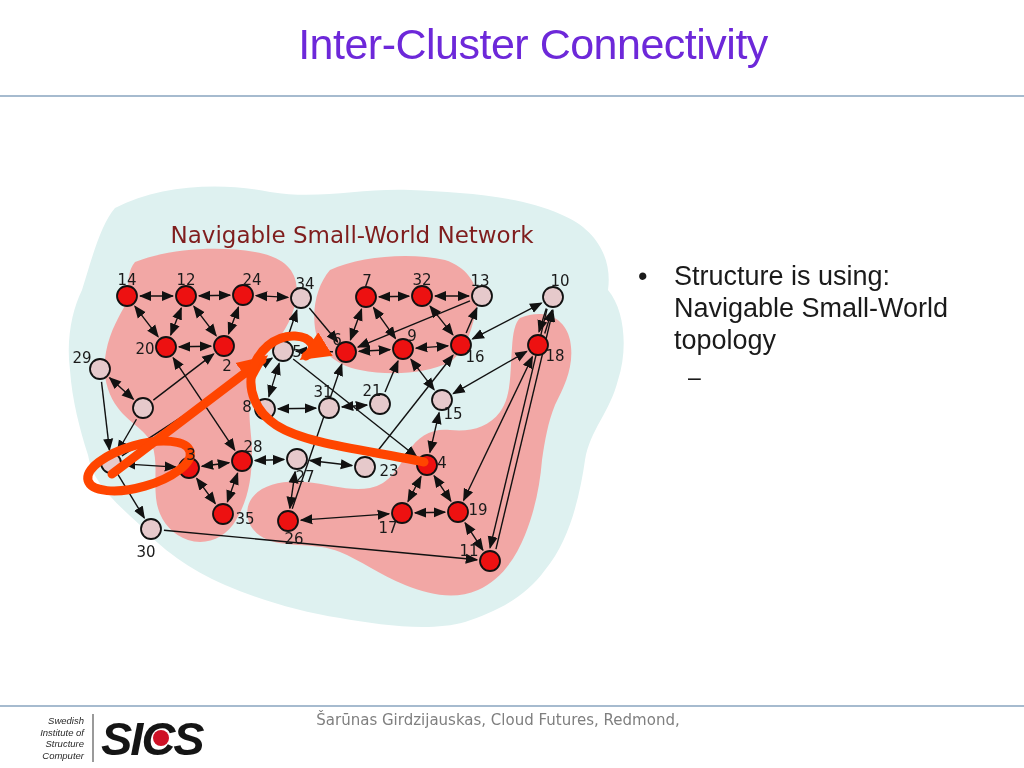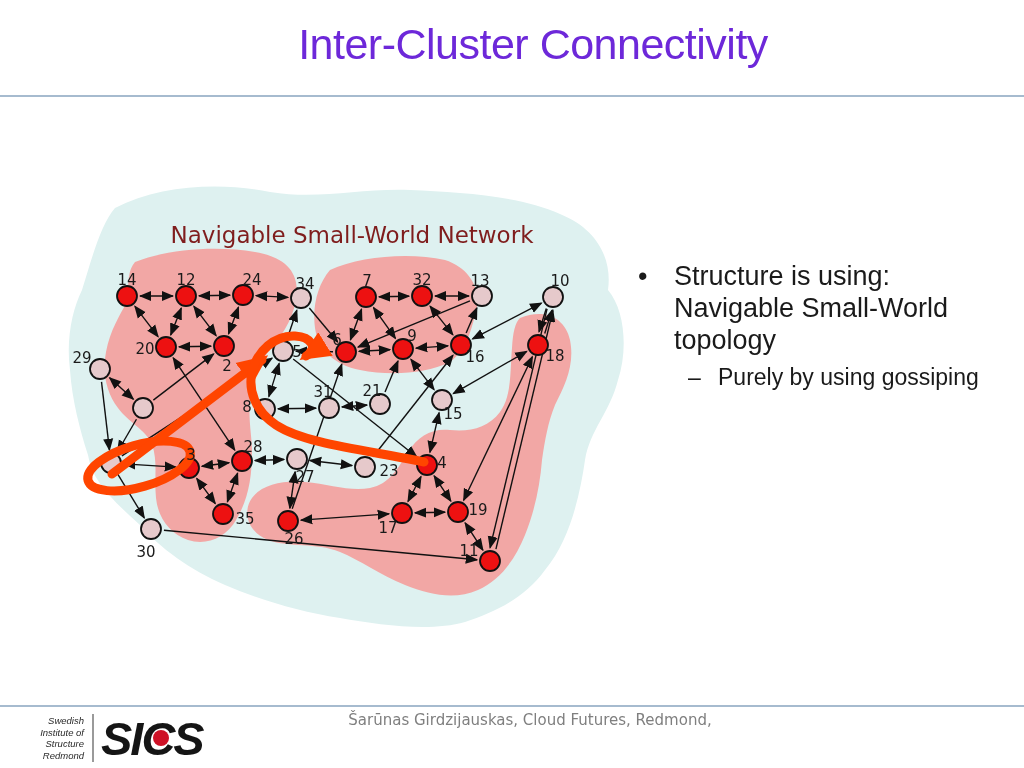--- a/index.html
+++ b/index.html
@@ -21,21 +21,21 @@
     font-family:"DejaVu Sans",sans-serif;font-size:23px;color:#7f1d1d;
   }
   .bullets{position:absolute;left:638px;top:260px;width:378px;color:#1a1a1a;}
   .bullet-main{display:flex;}
   .bullet-dot{font-size:27px;line-height:32px;width:36px;flex:none;}
   .bullet-text{font-size:27px;line-height:32px;width:340px;}
   .bullet-sub{display:flex;margin-top:7px;margin-left:50px;}
   .bullet-dash{font-size:23px;line-height:28px;width:30px;flex:none;}
   .bullet-sub-text{font-size:23px;line-height:28px;}
   .footer-credit{
-    position:absolute;left:280px;top:710px;width:500px;text-align:center;
+    position:absolute;left:248px;top:710px;width:500px;text-align:center;
     font-family:"DejaVu Sans",sans-serif;font-size:15px;line-height:21px;color:#7f7f7f;
   }
   .logo{position:absolute;left:6px;top:710px;height:56px;display:flex;align-items:center;font-style:italic;}
   .logo-org{
     width:78px;text-align:right;font-size:9.5px;line-height:11.5px;color:#2a2a2a;
     font-family:"Liberation Sans",sans-serif;
   }
   .logo-divider{width:1.5px;height:48px;background:#9a9a9a;margin:0 7px 0 8px;}
 </style>
 </head>
@@ -230,35 +230,34 @@
   <div class="diagram-caption">Navigable Small-World Network</div>
 </div>
 
 <div class="bullets">
   <div class="bullet-main">
     <span class="bullet-dot">•</span>
     <span class="bullet-text">Structure is using: Navigable Small-World topology</span>
   </div>
   <div class="bullet-sub">
     <span class="bullet-dash">–</span>
-    <span class="bullet-sub-text">Purely by using gossiping</span>
   </div>
 </div>
 
 <div class="rule rule-bottom"></div>
 
 <div class="footer-credit">
   <div>Šarūnas Girdzijauskas, Cloud Futures, Redmond,</div>
 </div>
 
 <div class="logo">
   <div class="logo-org">
     <div>Swedish</div>
     <div>Institute of</div>
     <div>Structure</div>
-    <div>Redmond</div>
+    <div>Computer</div>
   </div>
   <div class="logo-divider"></div>
   <svg width="104" height="52">
     <text x="0" y="43" font-family="Liberation Sans, sans-serif" font-size="47" font-weight="bold" letter-spacing="-2" fill="#151515">SICS</text>
     <circle cx="60" cy="26" r="8" fill="#ce1126"></circle>
   </svg>
 </div>
 
 </body></html>

